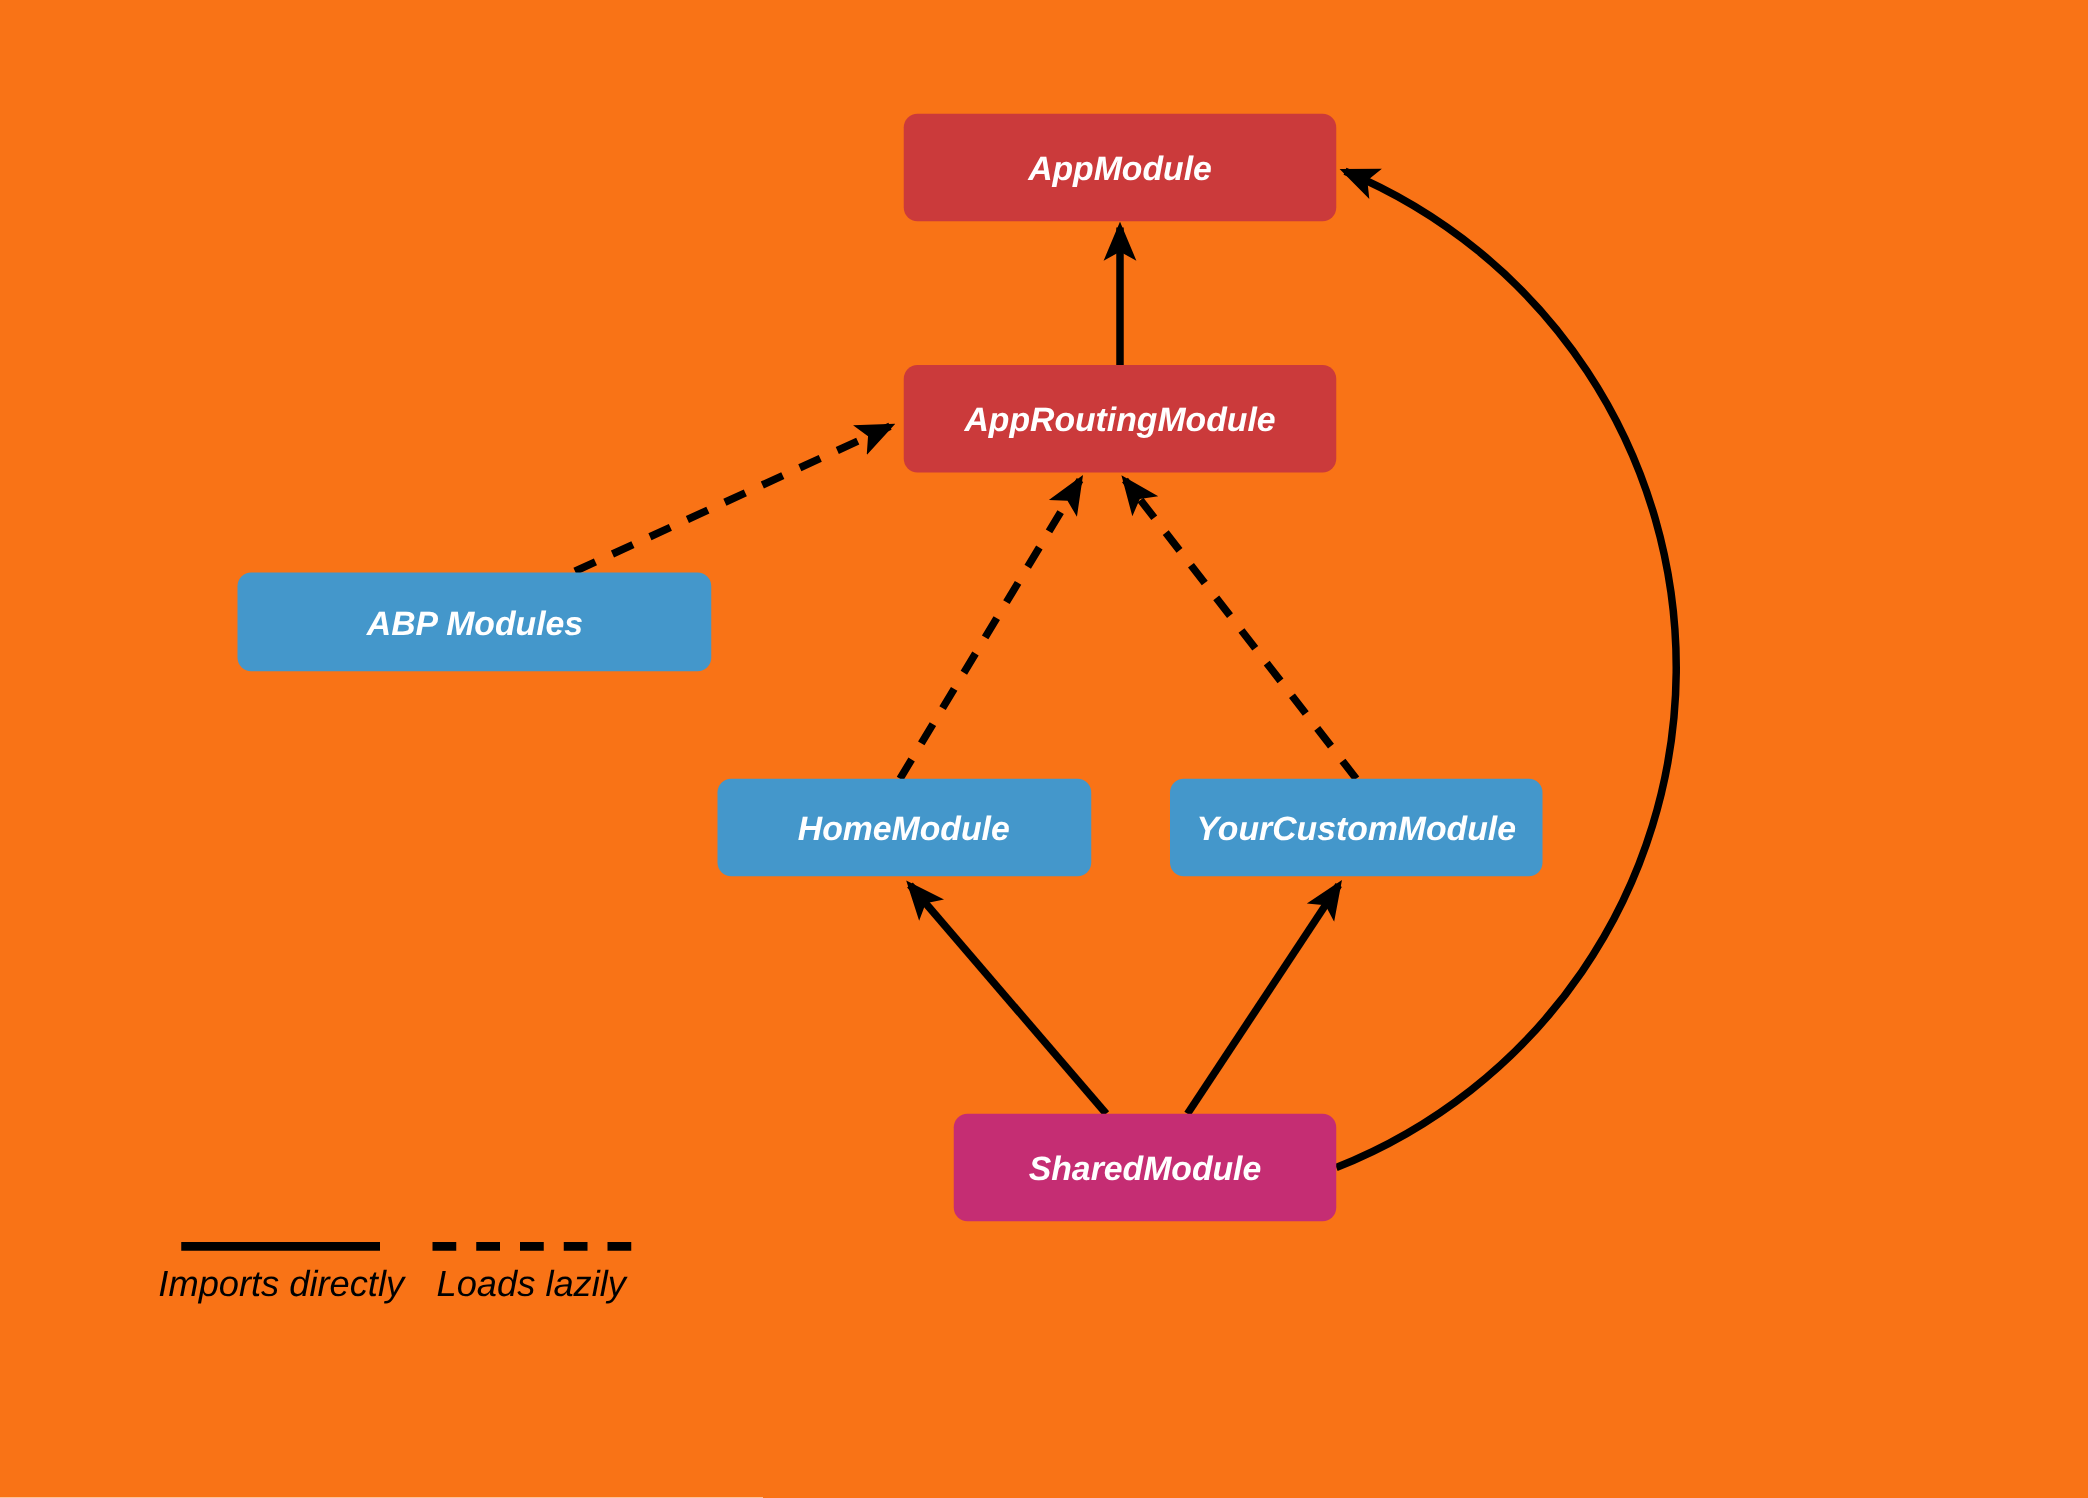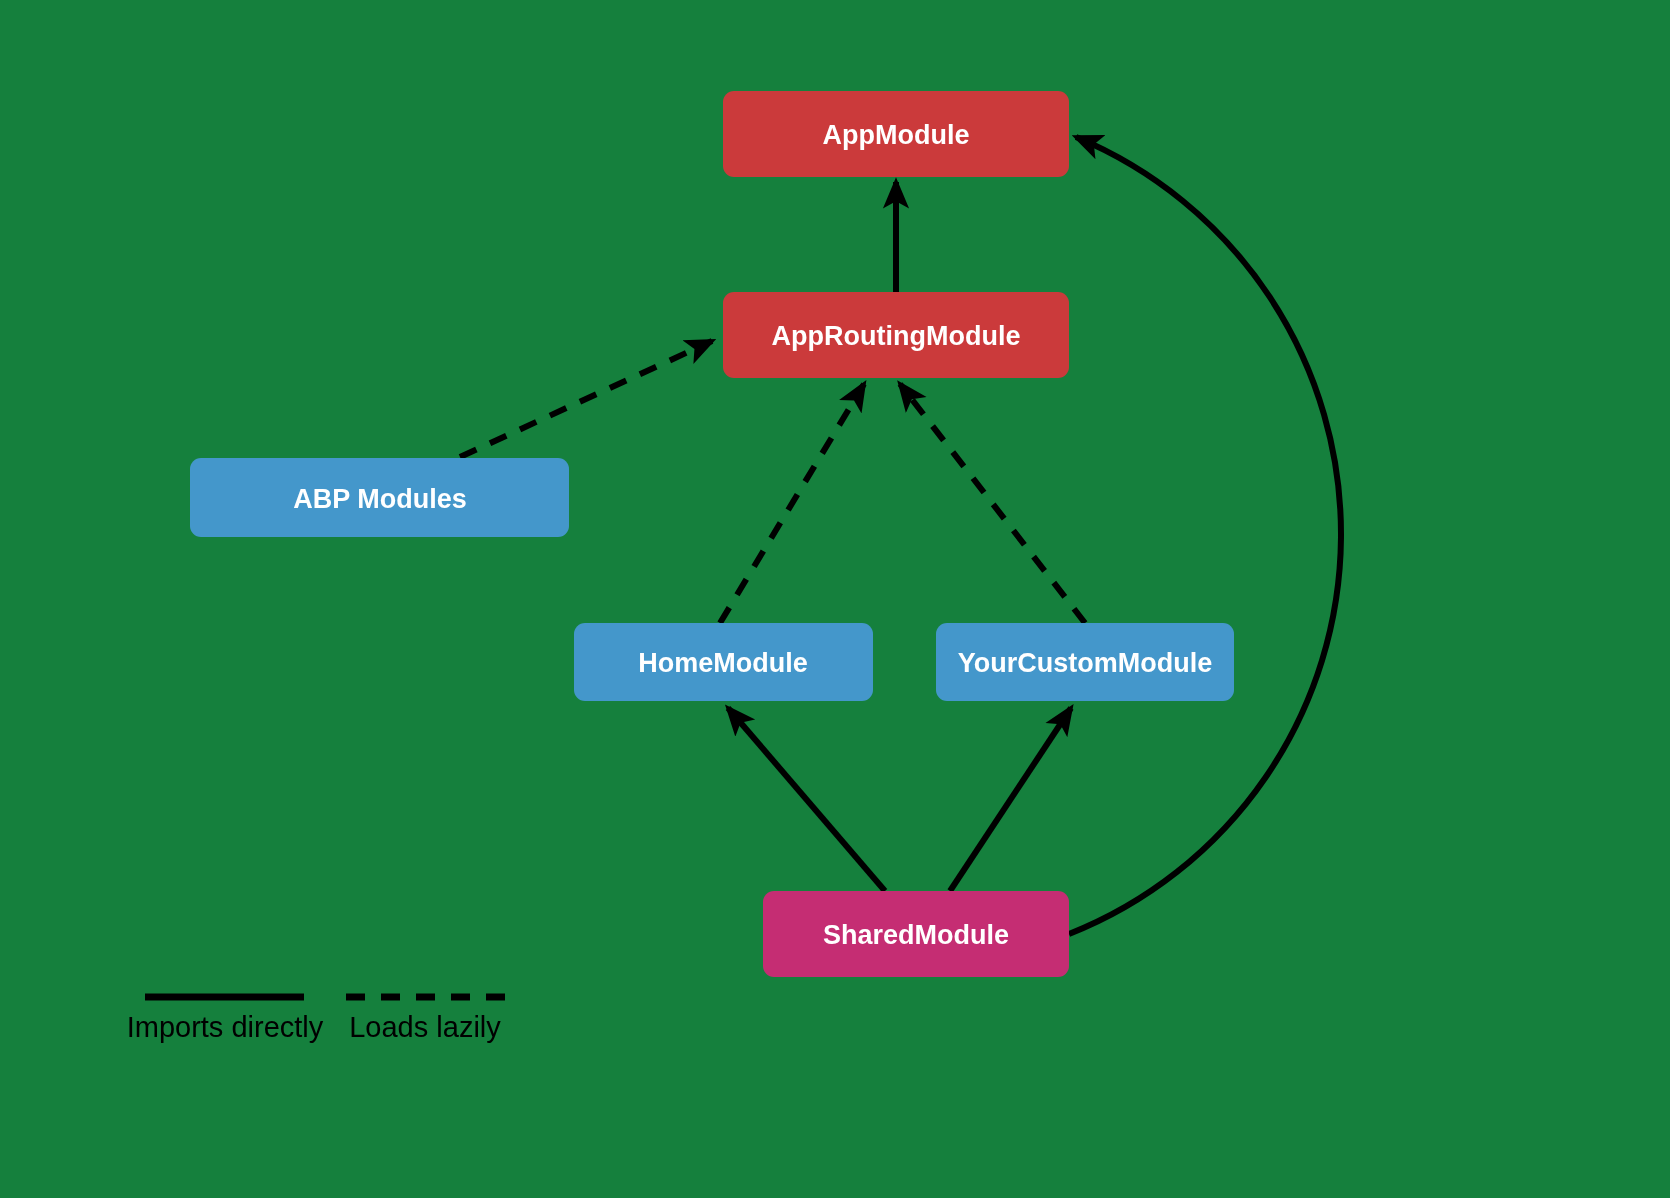--- a/index.html
+++ b/index.html
@@ -5,22 +5,23 @@
   html, body {
     margin: 0;
     padding: 0;
     background: #ffffff;
     font-family: "Liberation Sans", sans-serif;
   }
   .stage {
     position: relative;
     width: 1670px;
     height: 1198px;
-    background: #15803d;
+    background: #f97316;
     overflow: hidden;
+    font-style: italic;
   }
   svg { display: block; }
   .node-label {
     font-family: "Liberation Sans", sans-serif;
     font-weight: bold;
     font-size: 27px;
     fill: #ffffff;
   }
   .legend-label {
     font-family: "Liberation Sans", sans-serif;

